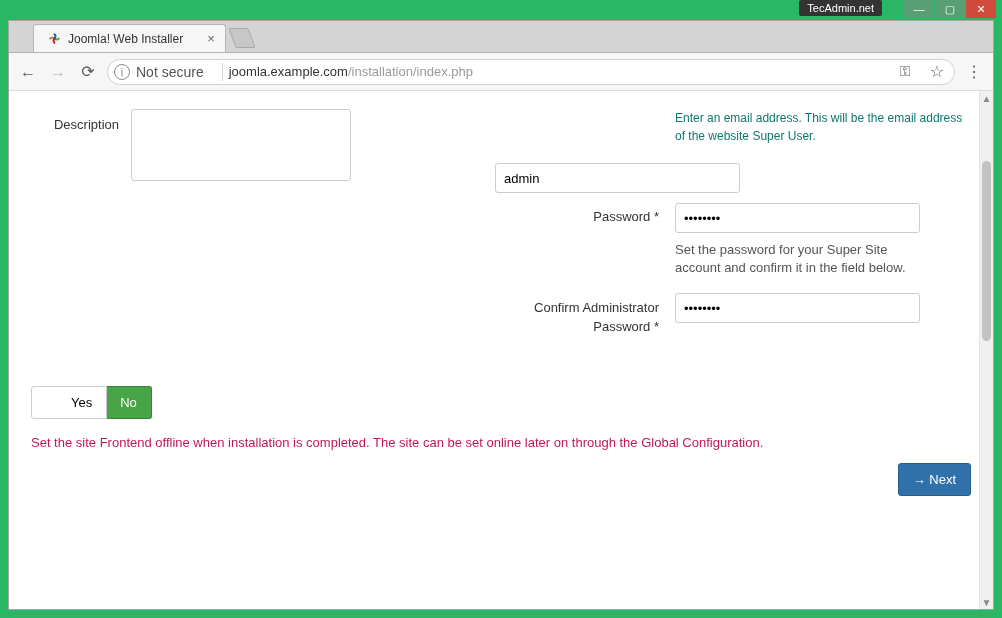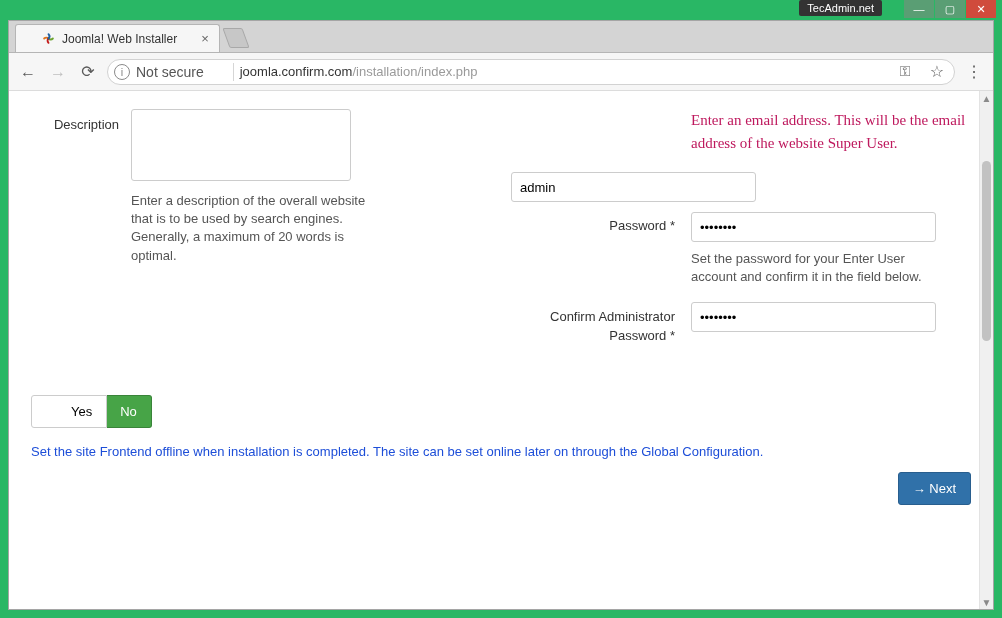--- a/index.html
+++ b/index.html
@@ -64,27 +64,27 @@
   .tabstrip {
     height: 32px;
     background: #d4d4d4;
     display: flex;
     align-items: flex-end;
     border-bottom: 1px solid #b5b5b5;
   }
   .tab {
     background: #f6f6f6;
     height: 28px;
-    margin-left: 6px;
+    margin-left: 24px;
     border-radius: 3px 3px 0 0;
     border: 1px solid #b5b5b5;
     border-bottom: none;
     display: flex;
     align-items: center;
-    padding: 0 10px 0 24px;
+    padding: 0 10px 0 12px;
     font-size: 12px;
     color: #333;
     gap: 6px;
   }
   .tab .favicon {
     width: 16px; height: 16px;
     display:flex; align-items:center; justify-content:center;
   }
   .tab-close {
     font-size: 13px;
@@ -133,40 +133,40 @@
   }
   .info-icon {
     width: 16px; height:16px;
     border:1px solid #8a8a8a;
     border-radius:50%;
     display:flex;align-items:center;justify-content:center;
     font-size:11px; color:#8a8a8a;
     margin-right:6px;
     flex:0 0 auto;
   }
-  .not-secure { color: #555; font-size: 14px; margin-right: 23px; }
+  .not-secure { color: #555; font-size: 14px; margin-right: 12px; }
   .divider { width:1px; height:18px; background:#d6d6d6; margin:0 6px; }
   .url-dark { color:#333; }
   .url-light { color:#9a9a9a; }
   .omni-right {
     position:absolute; right:6px; display:flex; gap:10px; align-items:center;
   }
   .content {
     flex:1;
     overflow-y: auto;
     padding: 18px 14px 18px 14px;
     position: relative;
   }
   .content-inner {
     width: 940px;
     margin: 0 auto;
   }
   .row {
     display:flex;
-    gap: 40px;
+    gap: 24px;
   }
   .col-left { flex: 0 0 440px; }
   .col-right { flex: 1; }
   .form-group {
     display: flex;
     align-items: flex-start;
     margin-bottom: 6px;
   }
   .form-label {
     width: 100px;
@@ -212,26 +212,25 @@
   .right-label {
     width: 180px;
     text-align: right;
     padding-right: 16px;
     padding-top: 6px;
     color:#333;
     font-size: 13px;
   }
   .right-ctrl { flex:1; }
   .email-help {
-    color:#be185d;
-    font-size:15px;
+    color:#0f766e;
+    font-size:12px;
     line-height:1.5;
     margin-bottom: 18px;
     padding-left: 0;
-    font-family: Liberation Serif, serif;
   }
   .site-offline-row {
     margin-top: 40px;
     display:flex;
   }
   .so-label {
     width: 100px;
     text-align:right;
     padding-right:16px;
     padding-top:8px;
@@ -250,21 +249,21 @@
   .btn-yn:first-child { border-radius:3px 0 0 3px;padding-left:39px; }
   .btn-yn:last-child { border-radius:0 3px 3px 0; border-left:none;}
   .btn-yn.active {
     background:#47a447;
     color:#fff;
     border-color:#398439;
     padding-left:13px;
   }
   .so-help {
     margin-top: 14px;
-    color:#1d4ed8;
+    color:#be185d;
     font-size:13px;
     line-height:1.55;
   }
   .next-btn-row {
     text-align:right;
     margin-top: 10px;
   }
   .btn-primary {
     background:#3071a9;
     color:#fff;
@@ -332,39 +331,38 @@
     </div>
 
     <div class="toolbar">
       <span class="nav-arrow">←</span>
       <span class="nav-arrow fwd">→</span>
       <span class="reload">⟳</span>
       <div class="omnibox">
         <span class="info-icon">i</span>
         <span class="not-secure">Not secure</span>
         <span class="divider"></span>
-        <span class="url-dark">joomla.confirm.com</span>
+        <span class="url-dark">joomla.example.com</span>
           <span class="url-light">/installation/index.php</span>
         <div class="omni-right">
           <span class="key-icon" style="font-size:14px;">⚿</span>
           <span class="star">☆</span>
         </div>
       </div>
       <span class="menu-dots">⋮</span>
     </div>
 
     <div class="content">
       <div class="content-inner">
         <div class="row">
           <div class="col-left">
             <div class="form-group">
               <div class="form-label">Description</div>
               <div class="form-control-wrap">
                 <textarea class="form-control" style=""></textarea>
-                <div class="help-text">Enter a description of the overall website that is to be used by search engines. Generally, a maximum of 20 words is optimal.</div>
               </div>
             </div>
           </div>
 
           <div class="col-right">
             <div class="right-group" style="margin-bottom:0;">
               <div class="right-label"></div>
               <div class="right-ctrl">
                 <div class="email-help">Enter an email address. This will be the email address of the website Super User.</div>
               </div>
@@ -373,21 +371,21 @@
             <div class="right-group">
               <div class="right-ctrl">
                 <input class="form-control" type="text" value="admin" style="">
               </div>
             </div>
 
             <div class="right-group" style="margin-top:0;">
               <div class="right-label">Password *</div>
               <div class="right-ctrl">
                 <input class="form-control" type="text" value="••••••••" style="">
-                <div class="help-text wide">Set the password for your Enter User account and confirm it in the field below.</div>
+                <div class="help-text wide">Set the password for your Super Site account and confirm it in the field below.</div>
               </div>
             </div>
 
             <div class="right-group" style="margin-top:16px;">
               <div class="right-label" style="line-height:1.4;">Confirm Administrator Password *</div>
               <div class="right-ctrl">
                 <input class="form-control" type="text" value="••••••••" style="">
               </div>
             </div>
           </div>

